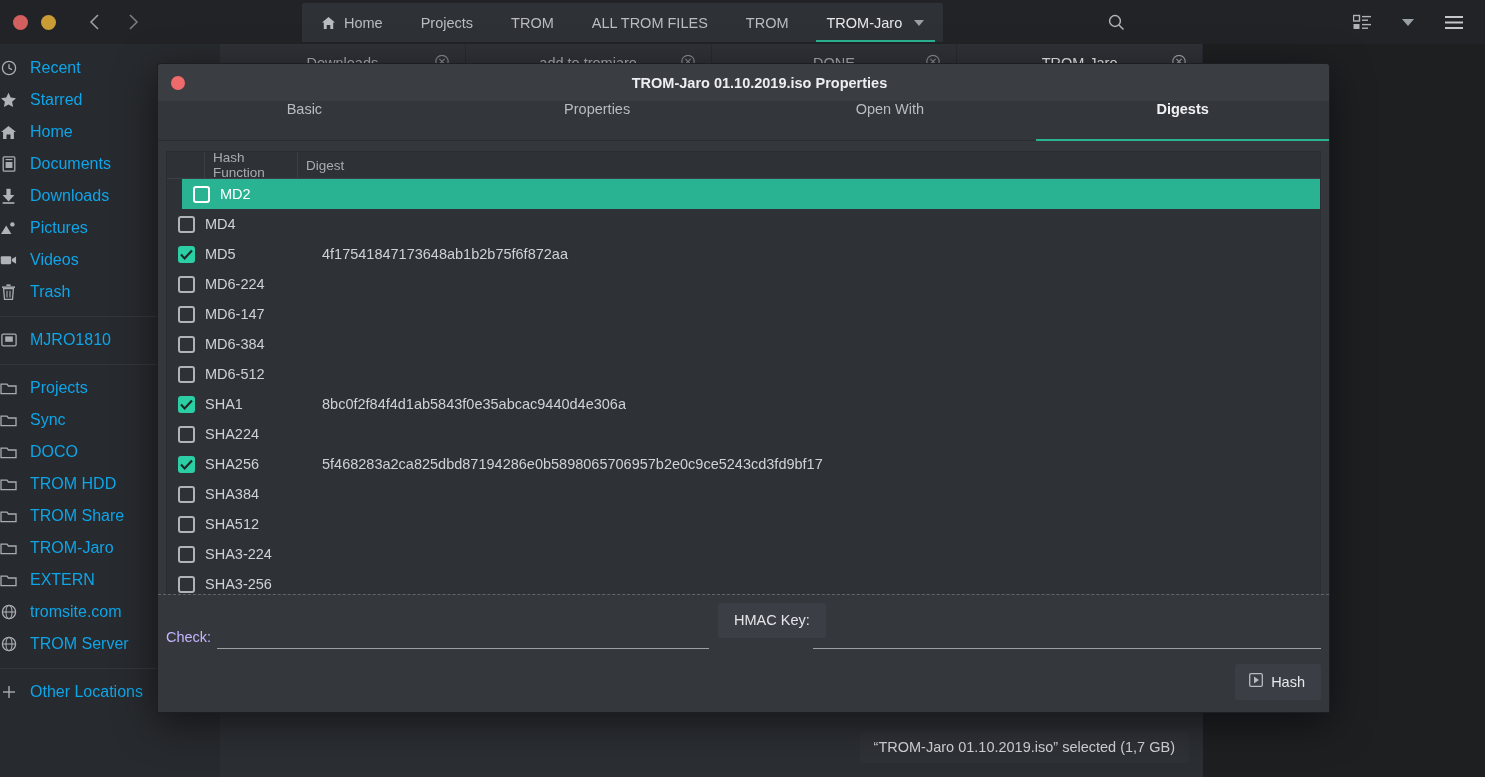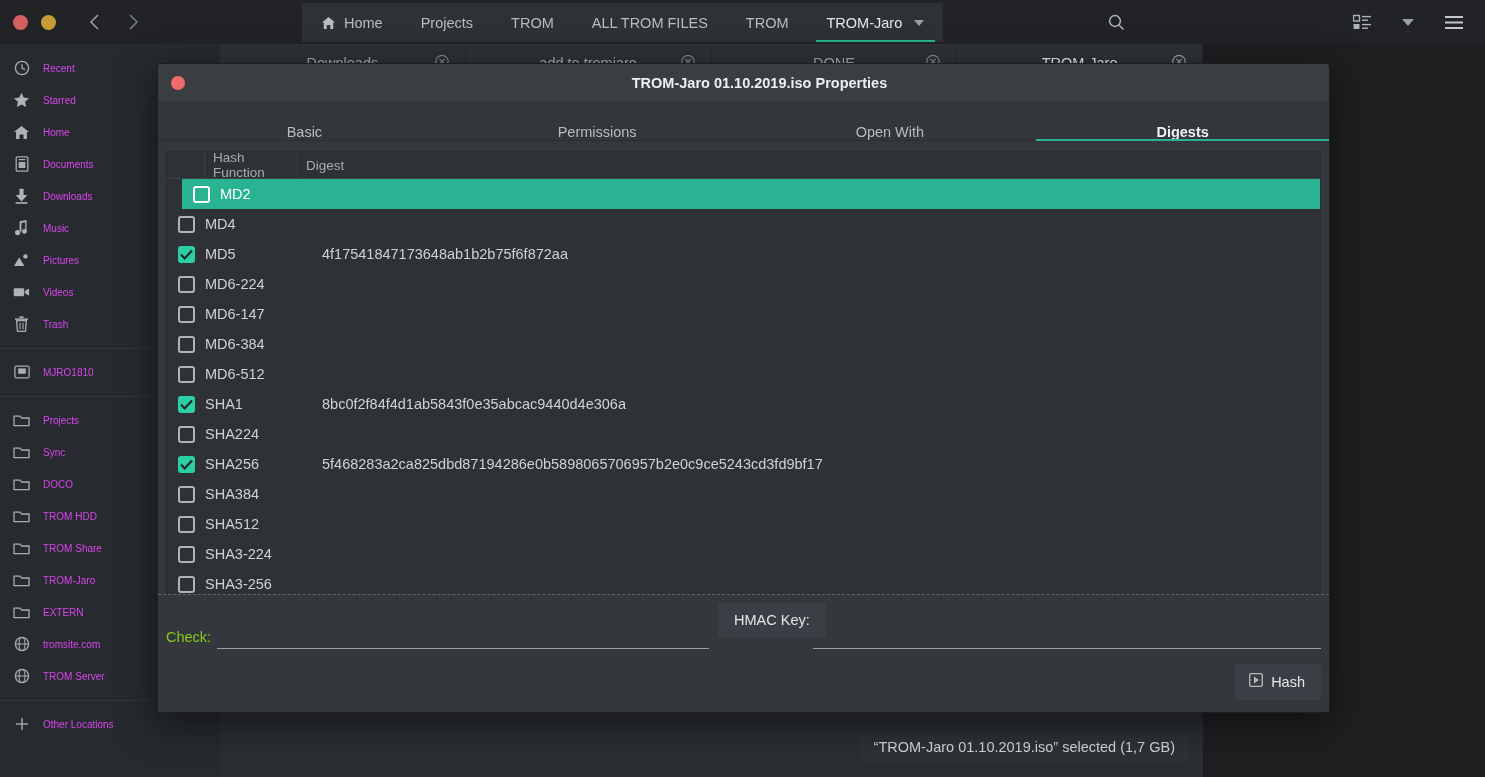--- a/index.html
+++ b/index.html
@@ -104,23 +104,23 @@
     height: 733px;
     background: #272a2e;
     padding-top: 8px;
     overflow: hidden;
   }
   .sb-item {
     height: 32px;
     display: flex;
     align-items: center;
     gap: 13px;
-    padding-left: 13px;
-    color: #d946ef;
-    font-size: 10px;
+    padding-left: 0;
+    color: #0ea5e9;
+    font-size: 16px;
     white-space: nowrap;
   }
   .sb-item .sb-ico {
     width: 17px; height: 17px;
     display: flex; align-items: center; justify-content: center;
     flex: 0 0 17px;
   }
   .sb-sep {
     height: 1px;
     background: #32363b;
@@ -212,21 +212,21 @@
   }
 
   .dlg-tabs {
     height: 40px;
     background: #33363b;
     display: flex;
     border-bottom: 1px solid #2a2d31;
   }
   .dlg-tab {
     flex: 1;
-    display: flex; align-items: flex-end; justify-content: center;
+    display: flex; align-items: flex-start; justify-content: center;
     position: relative;
     color: #b8bcc0;
     font-size: 14.5px;
   }
   .dlg-tab.active { color: #f0f2f4; font-weight: bold; }
   .dlg-tab.active::after {
     content: "";
     position: absolute;
     left: 0; right: 0; bottom: -1px;
     height: 2px;
@@ -309,21 +309,21 @@
   }
   .check-row {
     position: absolute;
     left: 8px; top: 18px;
     right: 8px;
     height: 36px;
     display: flex;
     align-items: flex-end;
   }
   .check-label {
-    color: #84cc16;
+    color: #c4b5fd;
     font-size: 14.5px;
     padding-bottom: 4px;
     margin-right: 6px;
   }
   .check-input {
     width: 492px;
     height: 30px;
     background: transparent;
     border: none;
     border-bottom: 1px solid #9ba0a5;
@@ -495,31 +495,20 @@
         <span class="sb-ico">
           <svg width="15" height="16" viewBox="0 0 15 16">
               <rect x="5.4" y="0.8" width="4.2" height="6.4" fill="#b0b4b8"></rect>
               <polygon points="1.6,7 13.4,7 7.5,13.4" fill="#b0b4b8"></polygon>
               <rect x="1.6" y="14.2" width="11.8" height="1.6" fill="#b0b4b8"></rect>
             </svg>
         </span>
         <span>Downloads</span>
       </div>
 
-      <div class="sb-item">
-        <span class="sb-ico">
-          <svg width="15" height="16" viewBox="0 0 15 16">
-              <path d="M5.6 1.2 L12.4 0 L12.4 2 L7.4 3.1 L7.4 11.5 L5.6 11.5 Z" fill="#b0b4b8"></path>
-              <circle cx="3.6" cy="12.6" r="2.6" fill="#b0b4b8"></circle>
-              <circle cx="10.4" cy="11.4" r="2.4" fill="#b0b4b8"></circle>
-              <rect x="11.2" y="1" width="1.3" height="10.4" fill="#b0b4b8"></rect>
-            </svg>
-        </span>
-        <span>Music</span>
-      </div>
 
       <div class="sb-item">
         <span class="sb-ico">
           <svg width="17" height="14" viewBox="0 0 17 14">
               <circle cx="12.4" cy="3.4" r="2.2" fill="#b0b4b8"></circle>
               <polygon points="1,13 6.2,4.6 11.4,13" fill="#b0b4b8"></polygon>
             </svg>
         </span>
         <span>Pictures</span>
       </div>
@@ -704,21 +693,21 @@
     <div class="dlg-titlebar">
       <div class="dlg-close"></div>
       <div class="dlg-title">TROM-Jaro 01.10.2019.iso Properties</div>
     </div>
 
     <div class="dlg-tabs">
       <div class="dlg-tab">
         <span>Basic</span>
       </div>
       <div class="dlg-tab">
-        <span>Permissions</span>
+        <span>Properties</span>
       </div>
       <div class="dlg-tab">
         <span>Open With</span>
       </div>
       <div class="dlg-tab active">
         <span>Digests</span>
       </div>
     </div>
 
     <div class="tbl-wrap">

